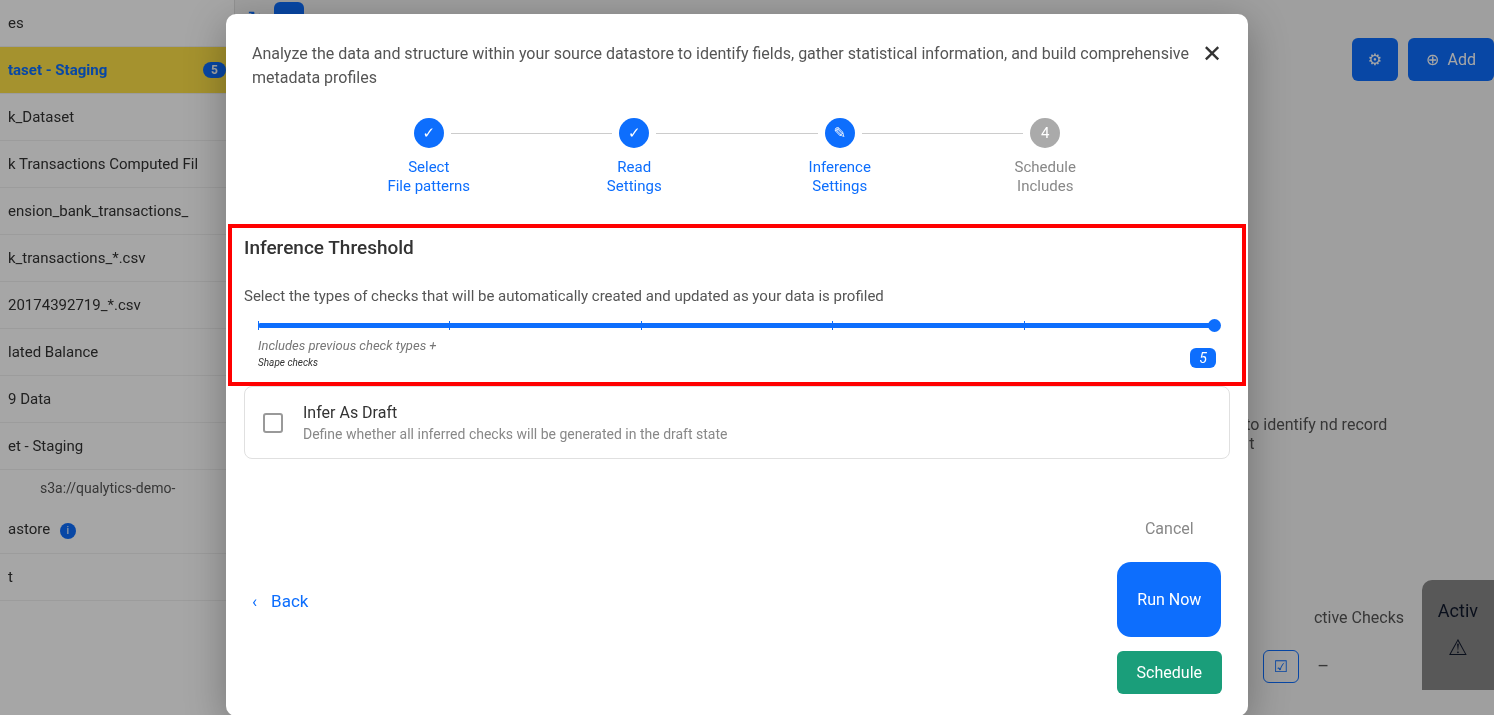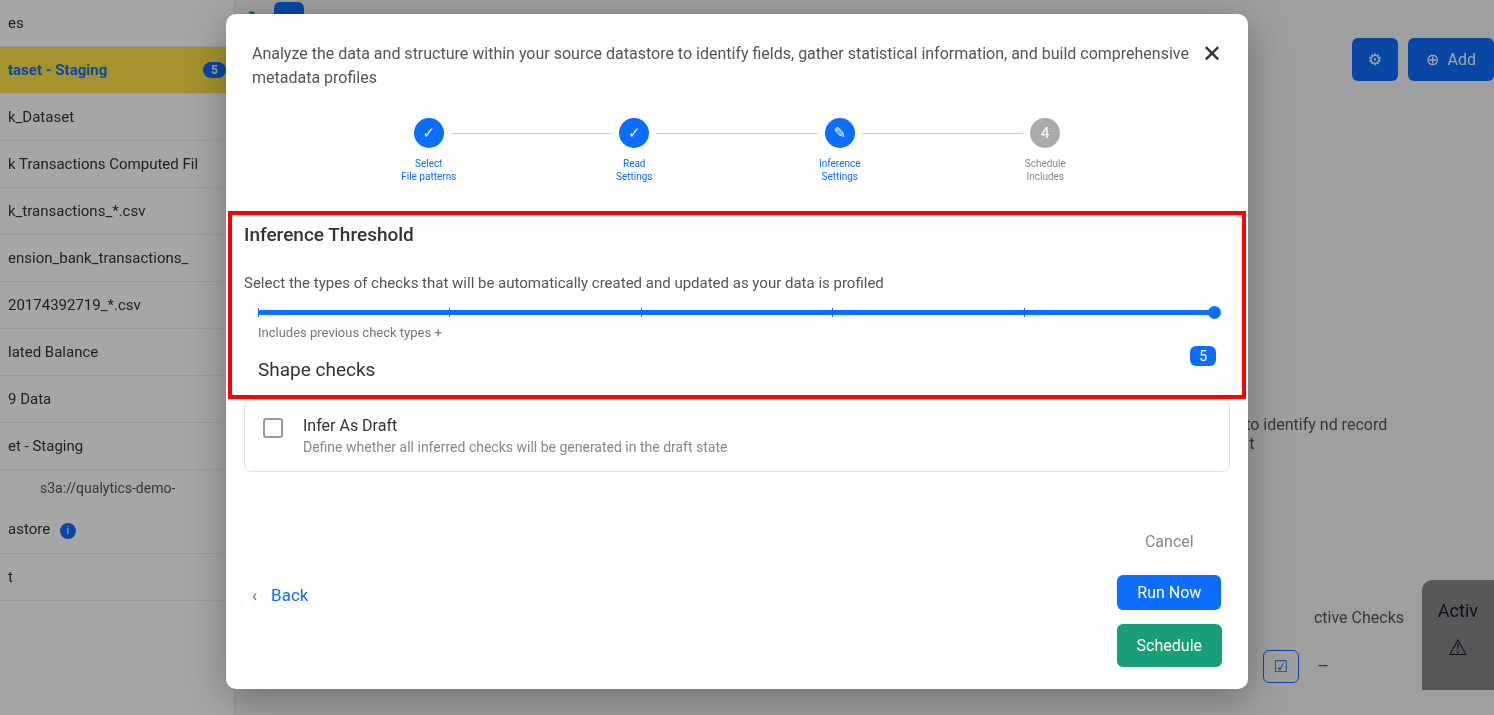--- a/index.html
+++ b/index.html
@@ -217,21 +217,21 @@
       align-items: center;
       justify-content: center;
       font-size: 15px;
       color: #fff;
       margin-bottom: 10px;
       z-index: 2;
       background: #0d6efd;
     }
     .step-circle.pending { background: #aaa; }
     .step-label {
-      font-size: 10px;
+      font-size: 15px;
       color: #0d6efd;
       text-align: center;
       line-height: 1.25;
     }
     .step-label.pending { color: #888; }
     .step-line {
       position: absolute;
       top: 15px;
       left: calc(50% + 22px);
       right: calc(-50% + 22px);
@@ -289,52 +289,53 @@
       right: -5px;
       top: -4px;
       width: 13px;
       height: 13px;
       border-radius: 50%;
       background: #0d6efd;
     }
     .slider-caption-row {
       display: flex;
       justify-content: space-between;
-      align-items: center;
+      align-items: flex-end;
       padding: 0 14px;
+      font-style: italic;
     }
     .slider-caption {
       font-size: 13px;
       color: #777;
     }
     .slider-label {
-      font-size: 19px;
+      font-size: 10px;
       color: #333;
-      margin-top: 18px;
+      margin-top: 4px;
     }
     .slider-value-badge {
       background: #0d6efd;
       color: #fff;
       border-radius: 6px;
       padding: 2px 9px;
       font-size: 14px;
       margin-top: 6px;
     }
     
     .section-title.m2 { padding: 0 18px; margin-top: 22px; margin-bottom: 12px; }
     
     
     .draft-box {
       border: 1px solid #e0e0e0;
       border-radius: 8px;
       margin: 0 18px;
       padding: 16px 18px;
       display: flex;
       gap: 20px;
-      align-items: flex-start;
+      align-items: center;
     }
     .checkbox {
       width: 20px;
       height: 20px;
       border: 2px solid #999;
       border-radius: 3px;
       margin-top: 2px;
       flex-shrink: 0;
     }
     .draft-content .draft-title {
@@ -366,22 +367,22 @@
     .footer-right {
       display: flex;
       gap: 14px;
       align-items: center;
       flex-direction: column;
     }
     .btn-cancel { color: #888; font-size: 16px; cursor: pointer; padding: 10px 14px; }
     .btn-primary {
       background: #0d6efd;
       color: #fff;
-      padding: 8px 20px;
-      border-radius: 6px;
+      padding: 28px 20px;
+      border-radius: 14px;
       font-size: 16px;
       cursor: pointer;
     }
     .btn-success {
       background: #1a9e7a;
       color: #fff;
       padding: 12px 20px;
       border-radius: 6px;
       font-size: 16px;
       cursor: pointer;
@@ -398,24 +399,24 @@
     <span>taset - Staging</span>
     <span class="sidebar-badge">5</span>
   </div>
   <div class="sidebar-item">
       <span>k_Dataset</span>
     </div>
   <div class="sidebar-item">
       <span>k Transactions Computed Fil</span>
     </div>
   <div class="sidebar-item">
+      <span>ension_bank_transactions_</span>
+    </div>
+  <div class="sidebar-item">
       <span>k_transactions_*.csv</span>
-    </div>
-  <div class="sidebar-item">
-      <span>ension_bank_transactions_</span>
     </div>
   <div class="sidebar-item">
       <span>20174392719_*.csv</span>
     </div>
   <div class="sidebar-item">
       <span>lated Balance</span>
     </div>
   <div class="sidebar-item">
       <span>9 Data</span>
     </div>

